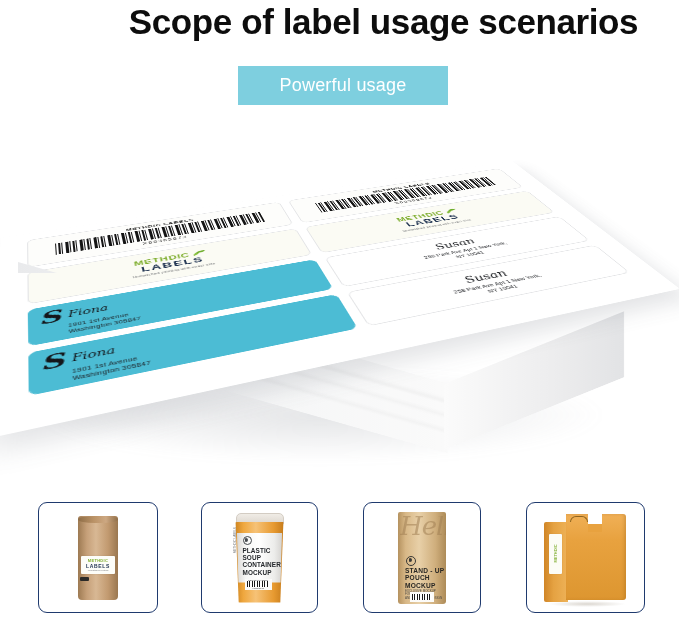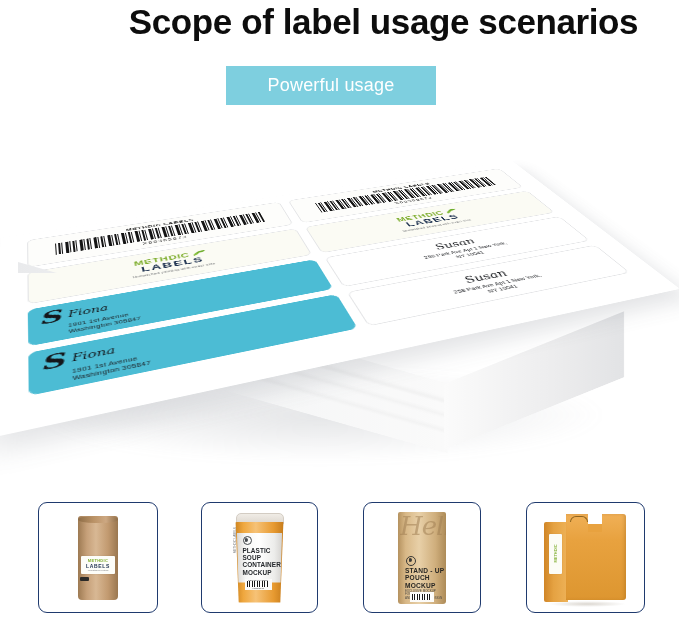--- a/index.html
+++ b/index.html
@@ -29,21 +29,21 @@
     font-size: 35px;
     line-height: 40px;
     letter-spacing: -0.4px;
     color: #0d0d0d;
     white-space: nowrap;
     padding-left: 44px;
   }
 
   .usage-badge {
     position: absolute;
-    left: 226px;
+    left: 238px;
     top: 66px;
     width: 210px;
     height: 39px;
     background: #7ecfdf;
     display: flex;
     align-items: center;
     justify-content: center;
   }
   .usage-badge-label {
     font-size: 18px;

